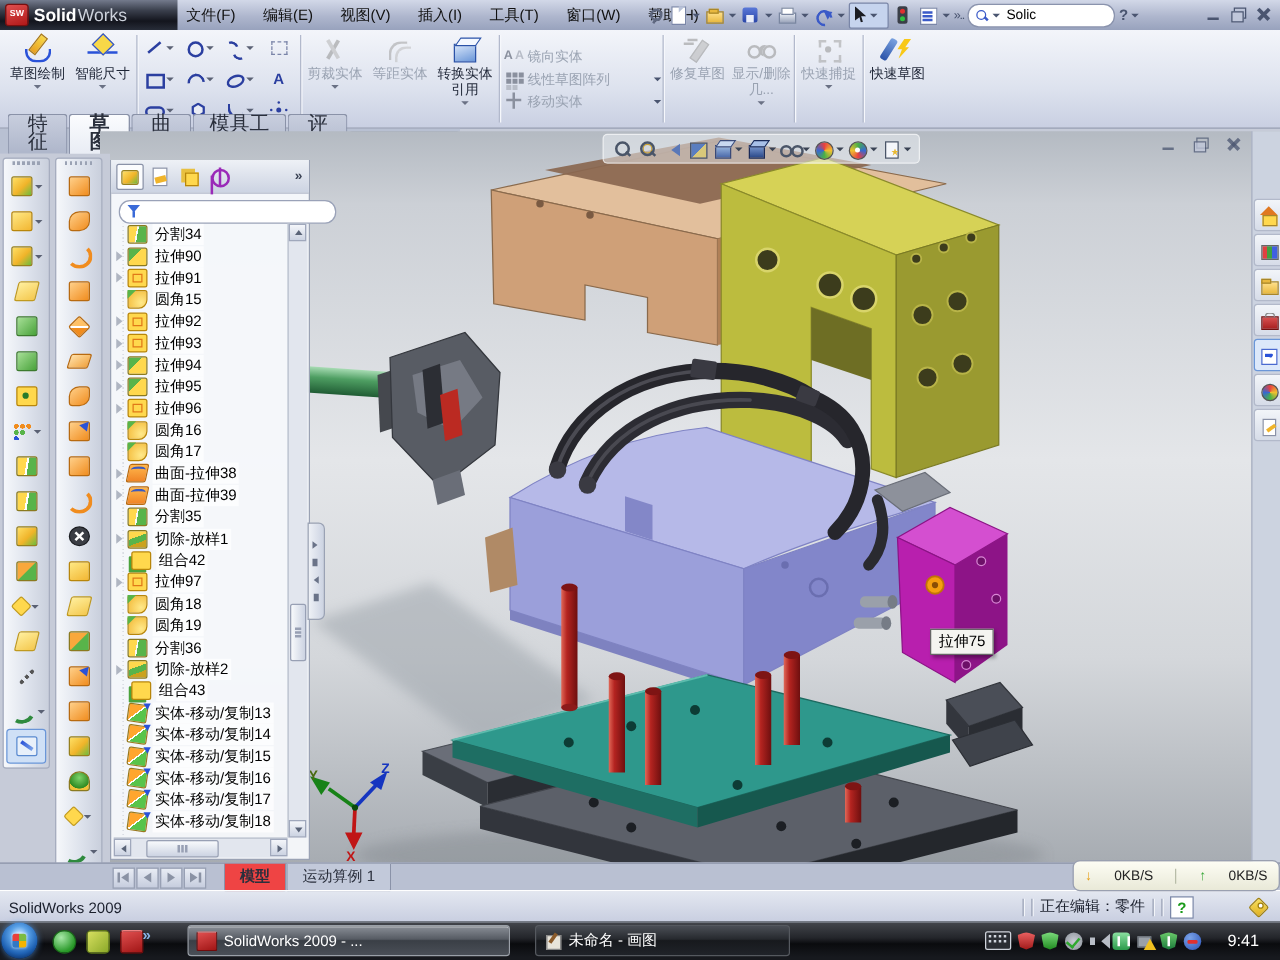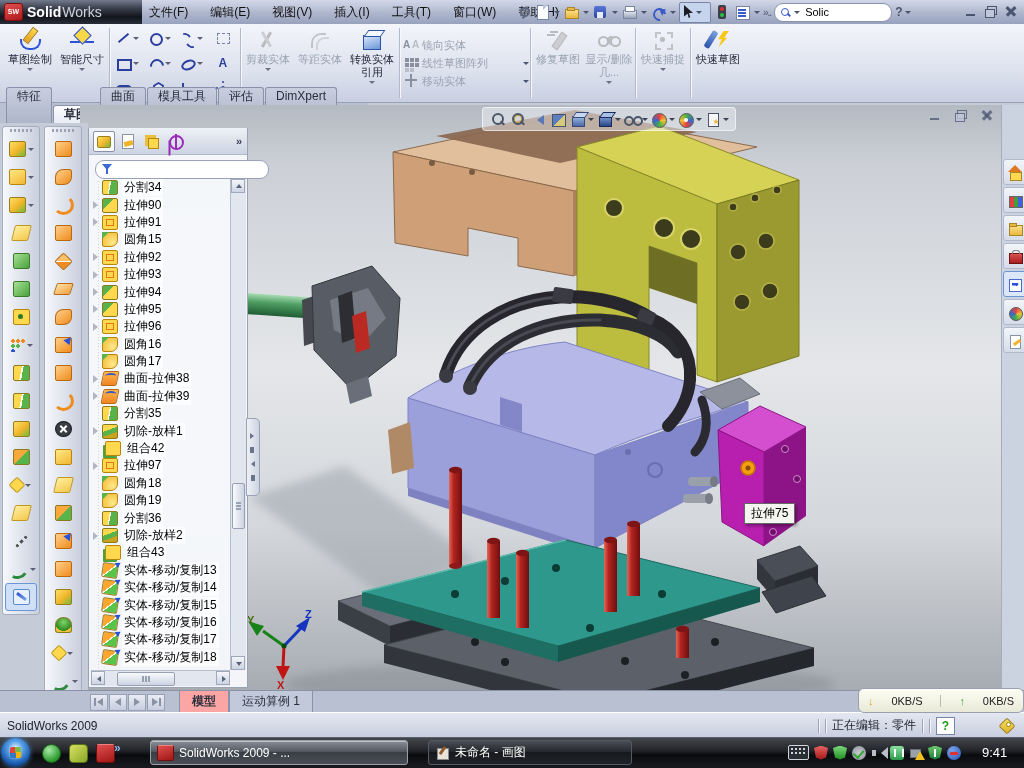--- a/index.html
+++ b/index.html
@@ -115,22 +115,22 @@
   .rbr-mirror::after{content:"A";right:0;top:0;font:bold 10px/14px "Liberation Sans",sans-serif;color:#b8bdc8;transform:scaleX(-1);}
   .rbr-pattern::before{left:2px;top:2px;width:4px;height:4px;background:#8a909e;
     box-shadow:5px 0 0 #8a909e,10px 0 0 #8a909e,0 5px 0 #8a909e,5px 5px 0 #8a909e,10px 5px 0 #8a909e,0 10px 0 #b8bdc8,5px 10px 0 #b8bdc8;}
   .rbr-move::before{left:7px;top:0;width:2px;height:13px;background:#8a909e;}
   .rbr-move::after{left:2px;top:5px;width:12px;height:2px;background:#8a909e;}
   .rb-dd{width:0;height:0;border-top:3px solid #6a7184;border-left:3px solid transparent;border-right:3px solid transparent;margin-top:2px;}
   #watermark{right:10px;top:20px;font-size:60px;font-style:italic;font-weight:bold;color:#c9ceda;letter-spacing:-4px;}
 
   
   #tabstrip{left:0;top:103px;width:368px;height:20px;background:#b8c0d2;display:flex;align-items:flex-end;padding-left:6px;box-sizing:border-box;gap:1px;}
-  .ctab{font-size:12px;color:#2a2f3c;background:linear-gradient(#c8cede,#aeb6ca);border:1px solid #8a92a8;border-bottom:none;
-    padding:1px 10px 20px;border-radius:3px 3px 0 0;line-height:14px;text-align:center;}
+  .ctab{font-size:16px;color:#2a2f3c;background:linear-gradient(#c8cede,#aeb6ca);border:1px solid #8a92a8;border-bottom:none;
+    padding:1px 10px 2px;border-radius:3px 3px 0 0;line-height:14px;text-align:center;}
   .ctab.on{background:linear-gradient(#fbfcfe,#e8ecf4);font-weight:bold;position:relative;top:1px;padding-bottom:3px;}
 
   
   #viewport{left:80px;top:105px;width:944px;height:585px;
     background:linear-gradient(180deg,#b4bac2 0%,#ccd0d6 10%,#e4e6e9 45%,#d4d7db 72%,#a7acb2 100%);overflow:hidden;}
   #model{position:absolute;left:0;top:0;}
   #headsup{position:absolute;left:402px;top:2px;height:22px;display:flex;align-items:center;gap:2px;padding:0 6px;
     background:rgba(238,241,246,.5);border:1px solid rgba(255,255,255,.6);border-radius:4px;}
   .hu-item{display:flex;align-items:center;gap:1px;}
   .hu{width:18px;height:17px;position:relative;}
@@ -287,21 +287,21 @@
   .bn{width:16px;height:15px;background:linear-gradient(#e8ecf4,#c6cdde);border:1px solid #98a0b4;position:relative;}
   .bn::before,.bn::after{content:"";position:absolute;}
   .bn-first::before{left:3px;top:3px;width:2px;height:8px;background:#8a92a4;}
   .bn-first::after{left:6px;top:3px;border-top:4px solid transparent;border-bottom:4px solid transparent;border-right:6px solid #8a92a4;}
   .bn-prev::after{left:5px;top:3px;border-top:4px solid transparent;border-bottom:4px solid transparent;border-right:6px solid #8a92a4;}
   .bn-next::after{left:5px;top:3px;border-top:4px solid transparent;border-bottom:4px solid transparent;border-left:6px solid #8a92a4;}
   .bn-last::after{left:4px;top:3px;border-top:4px solid transparent;border-bottom:4px solid transparent;border-left:6px solid #8a92a4;}
   .bn-last::before{left:11px;top:3px;width:2px;height:8px;background:#8a92a4;}
   #btabs{display:flex;margin-left:14px;}
   .btab{font-size:12px;padding:2px 12px 3px;border:1px solid #8a92a8;border-top:none;background:#c2c9da;color:#2a2f3c;border-radius:0 0 3px 3px;}
-  .btab.on{background:#fca5a5;font-weight:bold;}
+  .btab.on{background:#ef4444;font-weight:bold;}
   #networkwidget{left:858px;top:688px;width:164px;height:23px;background:linear-gradient(#fdfdf4,#e9e9d8);
     border:1px solid #9aa0b0;border-radius:6px;display:flex;align-items:center;justify-content:space-around;font-size:11px;color:#222;z-index:30;}
   .nw-down{color:#e8a018;font-weight:bold;} .nw-up{color:#3aa83a;font-weight:bold;}
   .nw-sep{width:1px;height:12px;background:#b8bda8;}
   #statusbar{left:0;top:712px;width:1024px;height:25px;background:linear-gradient(#e3e7f0,#c8cee0);border-top:1px solid #fff;
     display:flex;align-items:center;font-size:12px;color:#1a1f2c;}
   #sb-left{padding-left:7px;}
   #sb-right{position:absolute;right:10px;display:flex;align-items:center;gap:6px;}
   .ssep{width:1px;height:14px;background:#9aa2b6;box-shadow:1px 0 0 #f4f6fa;}
   #sb-help{width:17px;height:16px;background:#fff;border:1px solid #7a86a8;color:#1a9a1a;font-weight:bold;font-size:12px;text-align:center;line-height:16px;}

